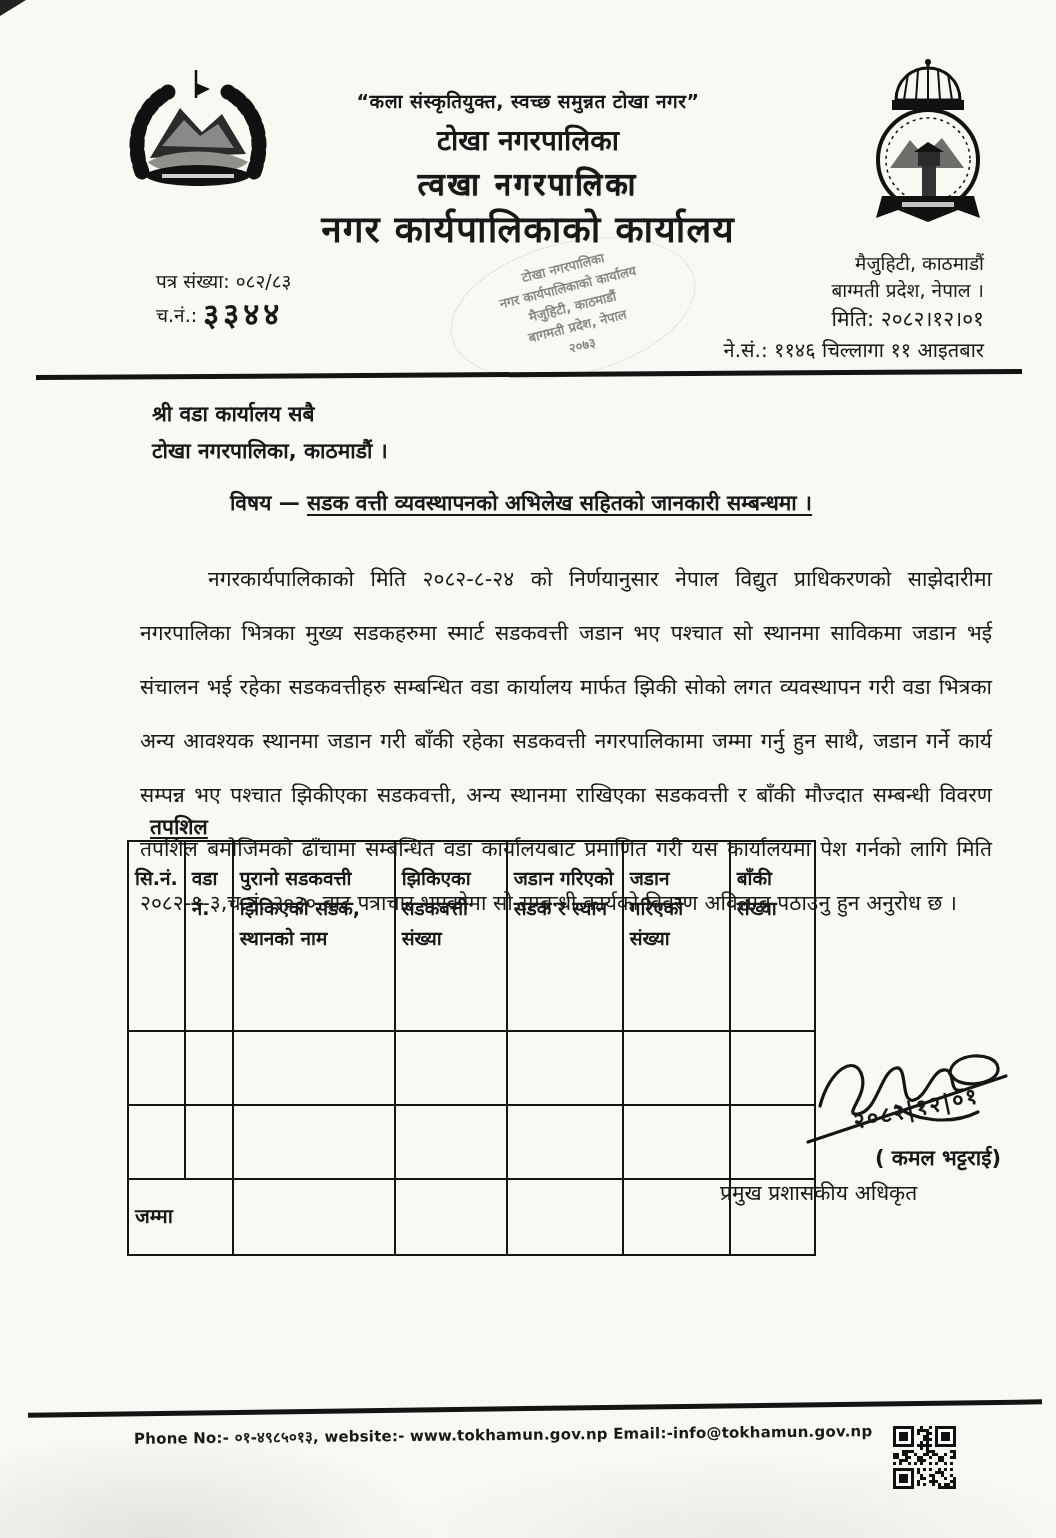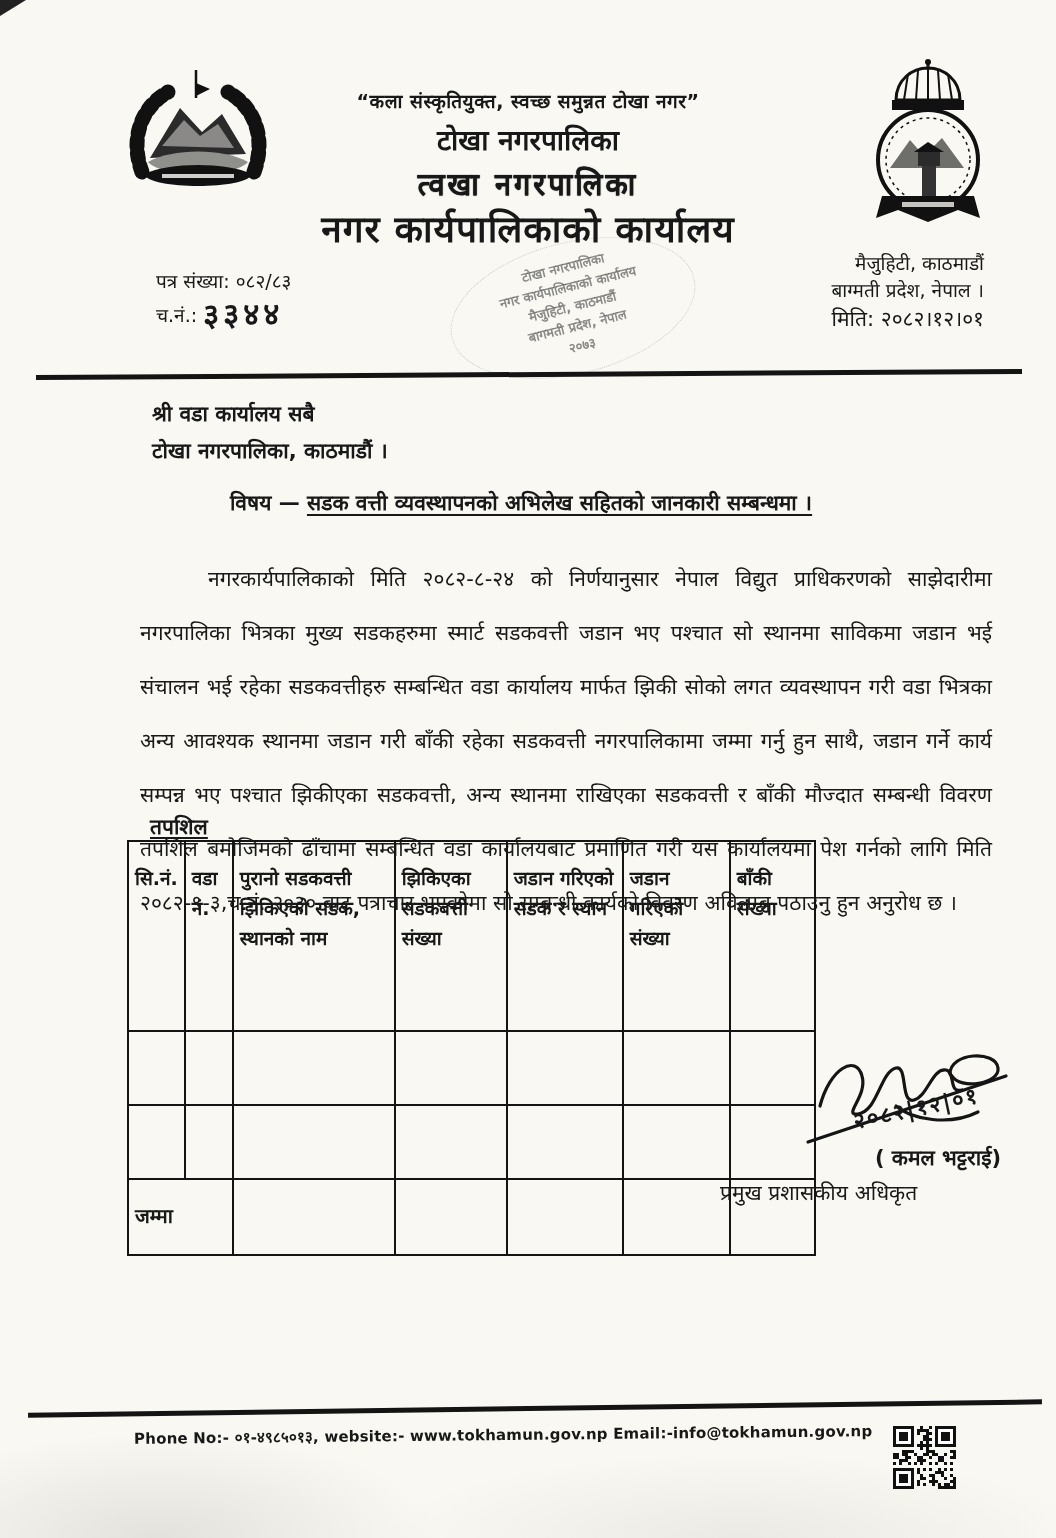--- a/index.html
+++ b/index.html
@@ -147,20 +147,21 @@
     <div>
       <span>च.नं.:</span>
       <span class="chalani-value">३३४४</span>
     </div>
   </div>
 
   <div class="abs ref-right">
     <div>मैजुहिटी, काठमाडौं</div>
     <div>बाग्मती प्रदेश, नेपाल ।</div>
     <div class="date-line">मिति: २०८२।१२।०१</div>
+    <div class="nesam-line">ने.सं.: ११४६ चिल्लागा ११ आइतबार</div>
   </div>
 
   <div class="abs rule-top"></div>
 
   <div class="abs addressee">
     <div>श्री वडा कार्यालय सबै</div>
     <div>टोखा नगरपालिका, काठमाडौं ।</div>
   </div>
 
   <div class="abs center subject">

